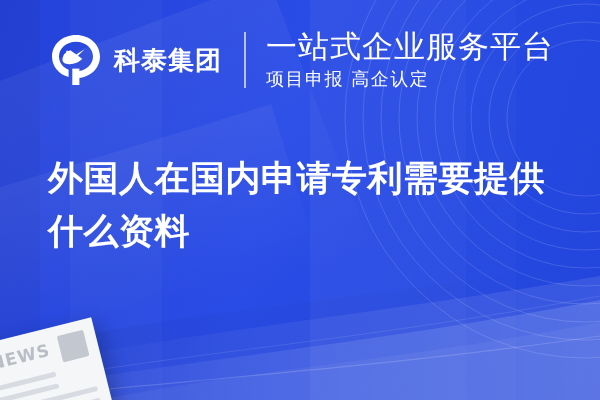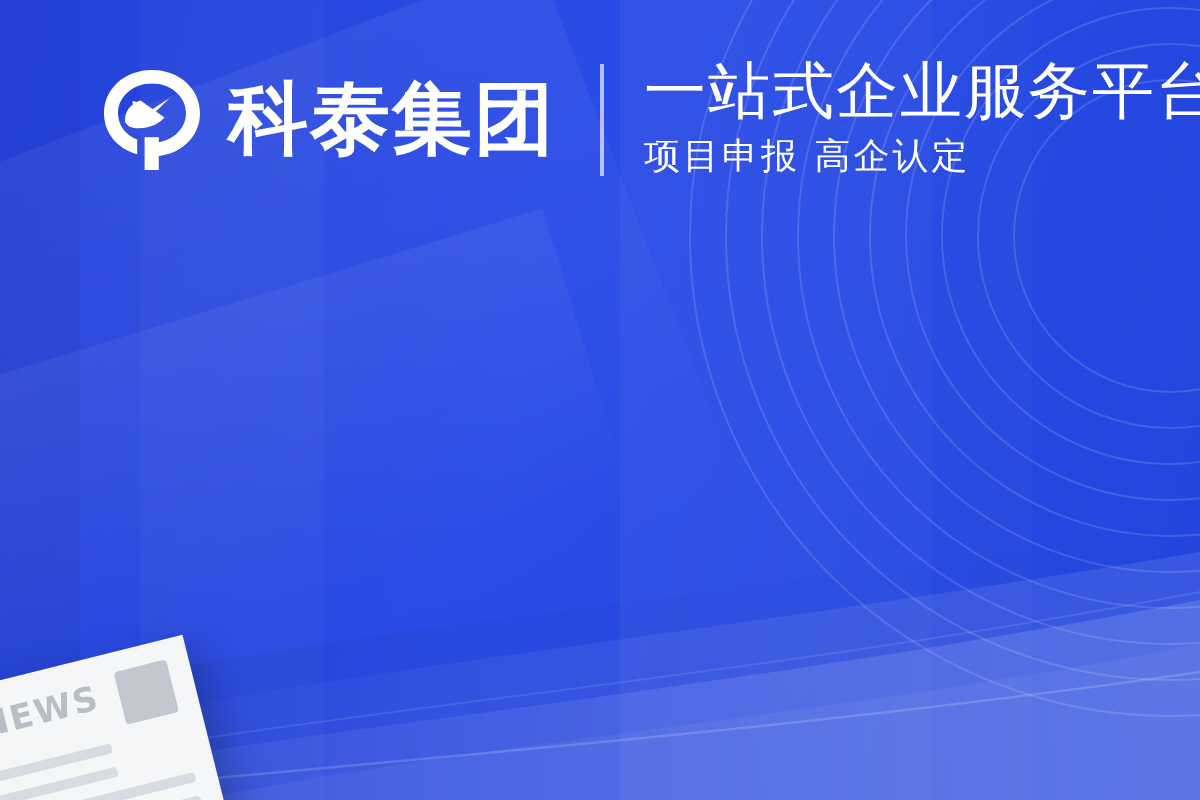--- a/index.html
+++ b/index.html
@@ -73,21 +73,21 @@
     height: 72px;
   }
   .logo-mark {
     width: 56px;
     height: 56px;
     flex: 0 0 56px;
     margin-right: 10px;
   }
   .brand-name {
     color: #ffffff;
-    font-size: 40px;
+    font-size: 26px;
     font-weight: 700;
     letter-spacing: 1px;
     line-height: 1;
     white-space: nowrap;
     font-family: "DejaVu Sans", "Liberation Sans", sans-serif;
   }
   .divider {
     width: 2px;
     height: 56px;
     background: rgba(255,255,255,0.65);
@@ -249,20 +249,21 @@
     <div class="brand-name">科泰集团</div>
 
     <div class="divider"></div>
 
     <div class="tagline-wrap">
       <div class="tagline-main">一站式企业服务平台</div>
       <div class="tagline-sub">项目申报 高企认定</div>
     </div>
   </div>
 
+  <div class="title">外国人在国内申请专利需要提供什么资料</div>
 
   <div class="newspaper">
     <div class="news-top">
       <div class="news-title">NEWS</div>
       <div class="news-img"></div>
     </div>
     <div class="news-line" style="width:62%"></div>
     <div class="news-line" style="width:62%"></div>
     <div class="news-line" style="width:100%"></div>
     <div class="news-line" style="width:100%"></div>

